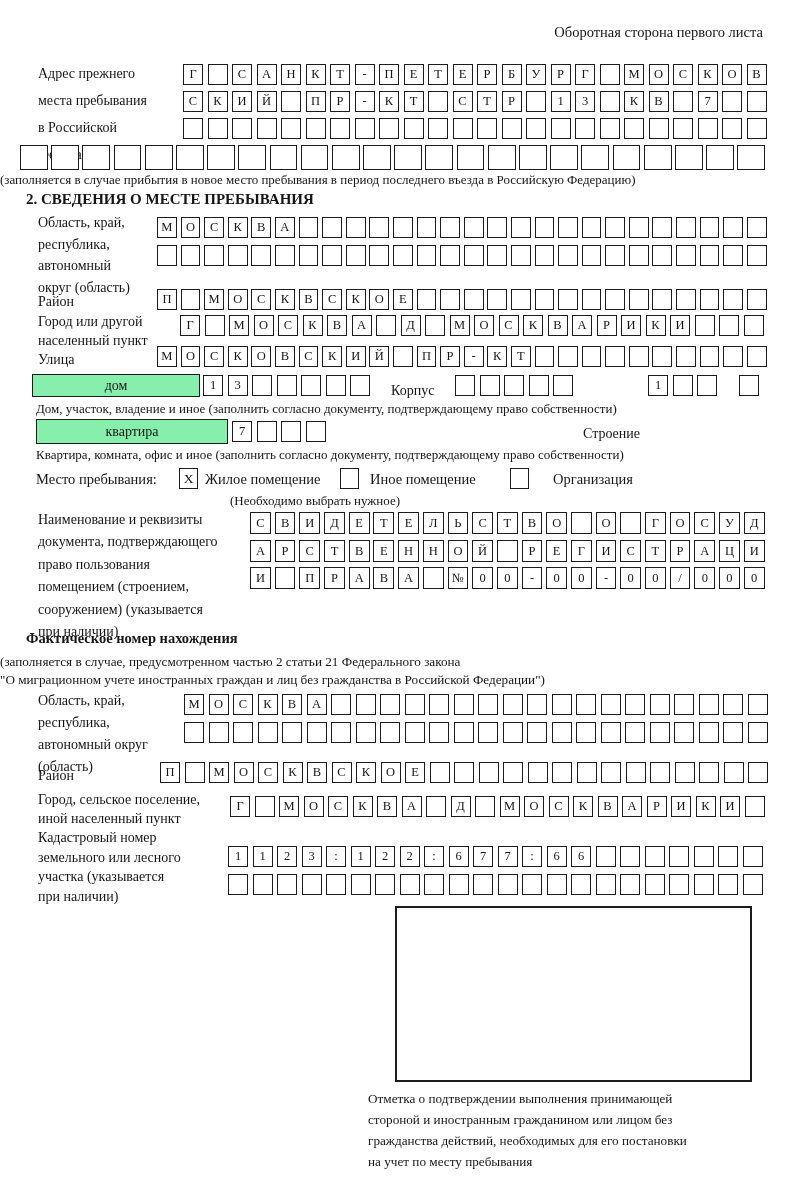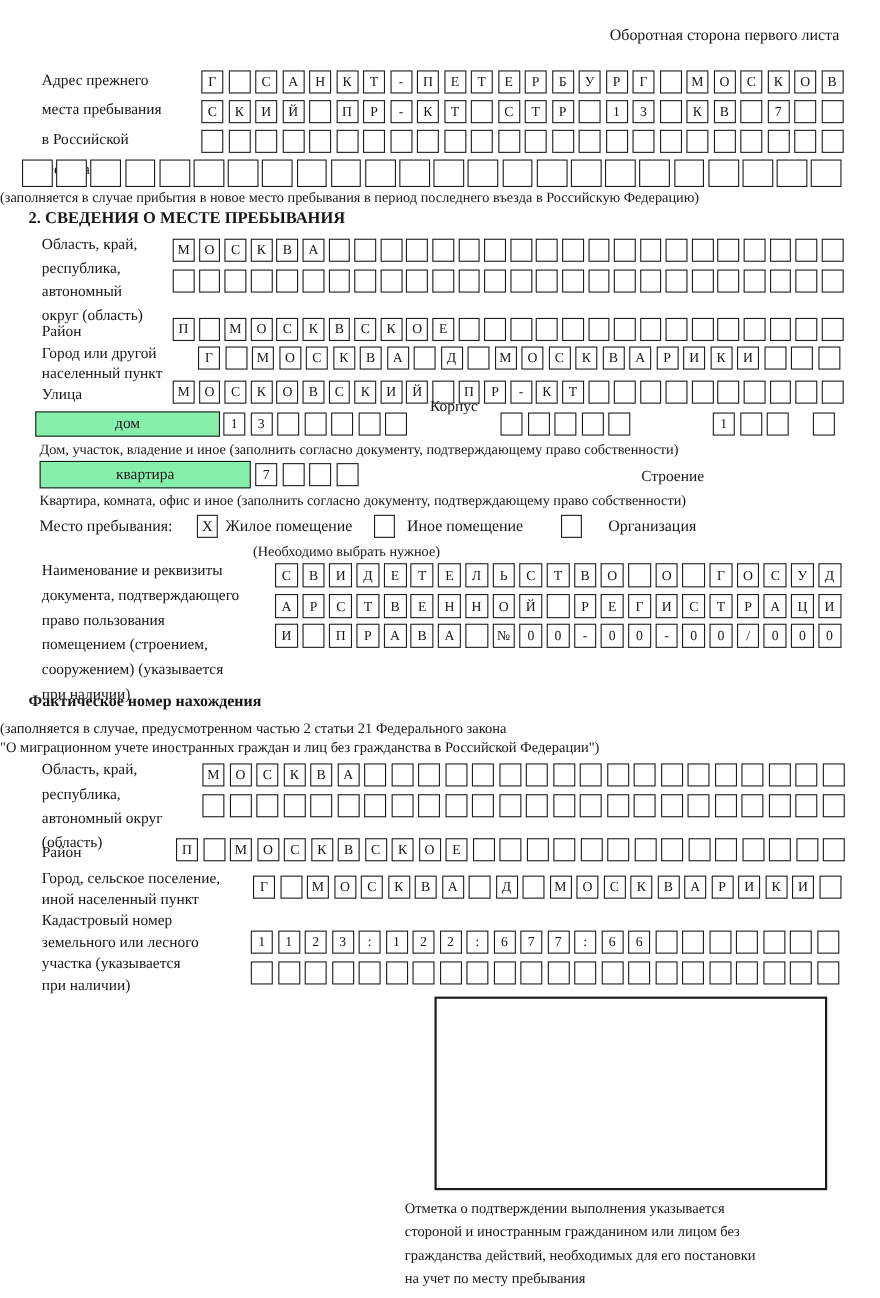--- a/index.html
+++ b/index.html
@@ -323,21 +323,21 @@
   <div class="abs fieldbox" style="top:374px;left:32px;width:168px;height:23px;">дом</div>
   <div class="abs cellrow cr-std" style="top:375px;left:203px;">
       <div class="cell">1</div>
       <div class="cell">3</div>
       <div class="cell"></div>
       <div class="cell"></div>
       <div class="cell"></div>
       <div class="cell"></div>
       <div class="cell"></div>
     </div>
-  <div class="abs lbl" style="top:360px;left:391px;">Корпус</div>
+  <div class="abs lbl" style="top:380px;left:391px;">Корпус</div>
   <div class="abs cellrow cr-std" style="top:375px;left:455px;">
       <div class="cell"></div>
       <div class="cell"></div>
       <div class="cell"></div>
       <div class="cell"></div>
       <div class="cell"></div>
     </div>
   <div class="abs lbl" style="top:396px;left:583px;margin-top:27px;">Строение</div>
   <div class="abs cellrow cr-std stroenie-row" style="top:375px;left:648px;">
       <div class="cell">1</div>
@@ -605,18 +605,18 @@
       <div class="cell"></div>
       <div class="cell"></div>
       <div class="cell"></div>
       <div class="cell"></div>
       <div class="cell"></div>
       <div class="cell"></div>
       <div class="cell"></div>
     </div>
 
   <div class="abs stamp-box" style="top:906px;left:395px;width:357px;height:176px;"></div>
-  <div class="abs smallnote center" style="top:1088px;left:368px;width:410px;line-height:21px;white-space:pre-line;">Отметка о подтверждении выполнения указывается
+  <div class="abs smallnote center" style="top:1088px;left:368px;width:410px;line-height:21px;white-space:pre-line;">Отметка о подтверждении выполнения принимающей
 стороной и иностранным гражданином или лицом без
 гражданства действий, необходимых для его постановки
 на учет по месту пребывания</div>
 
 </div>
 
 </body></html>

